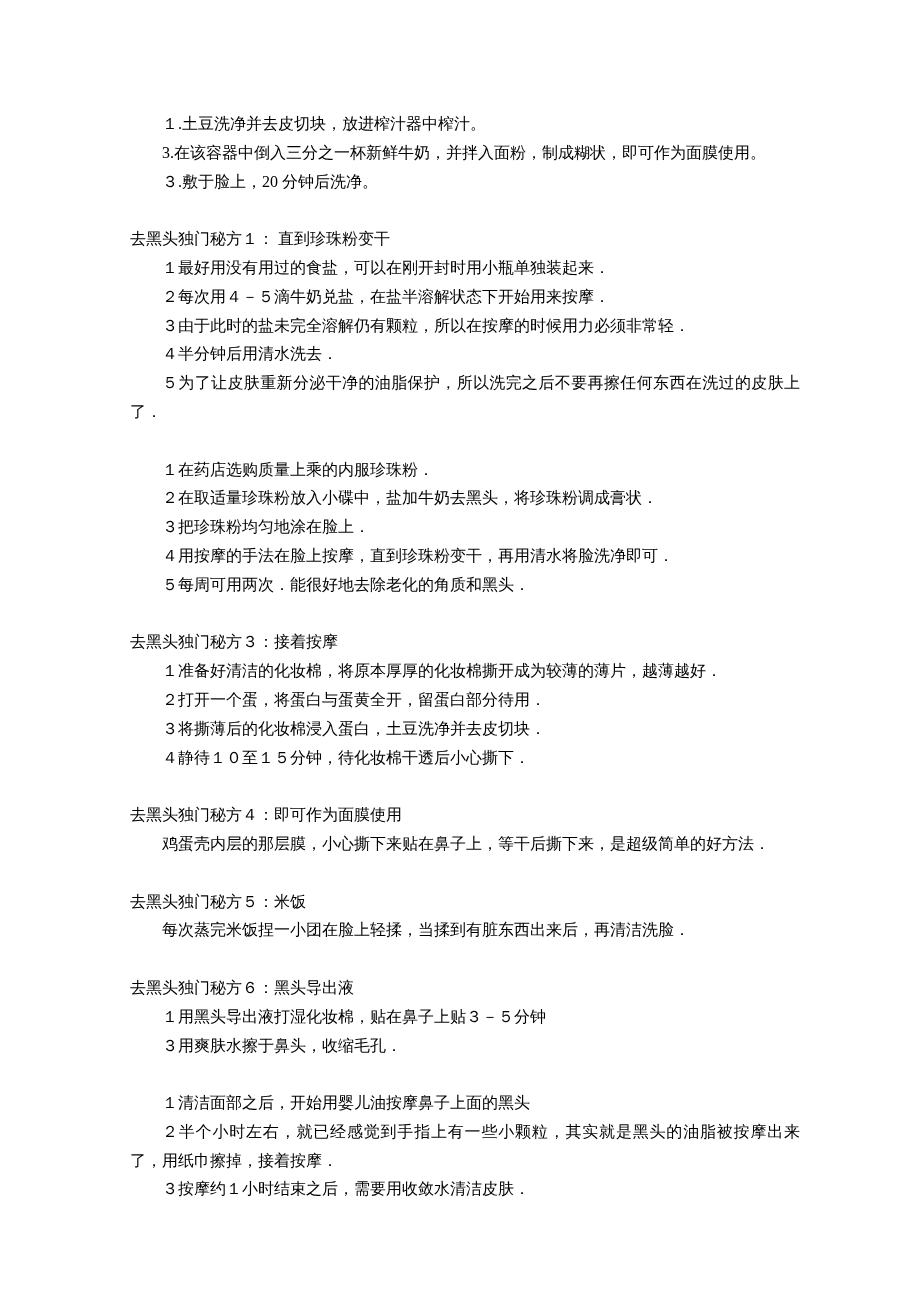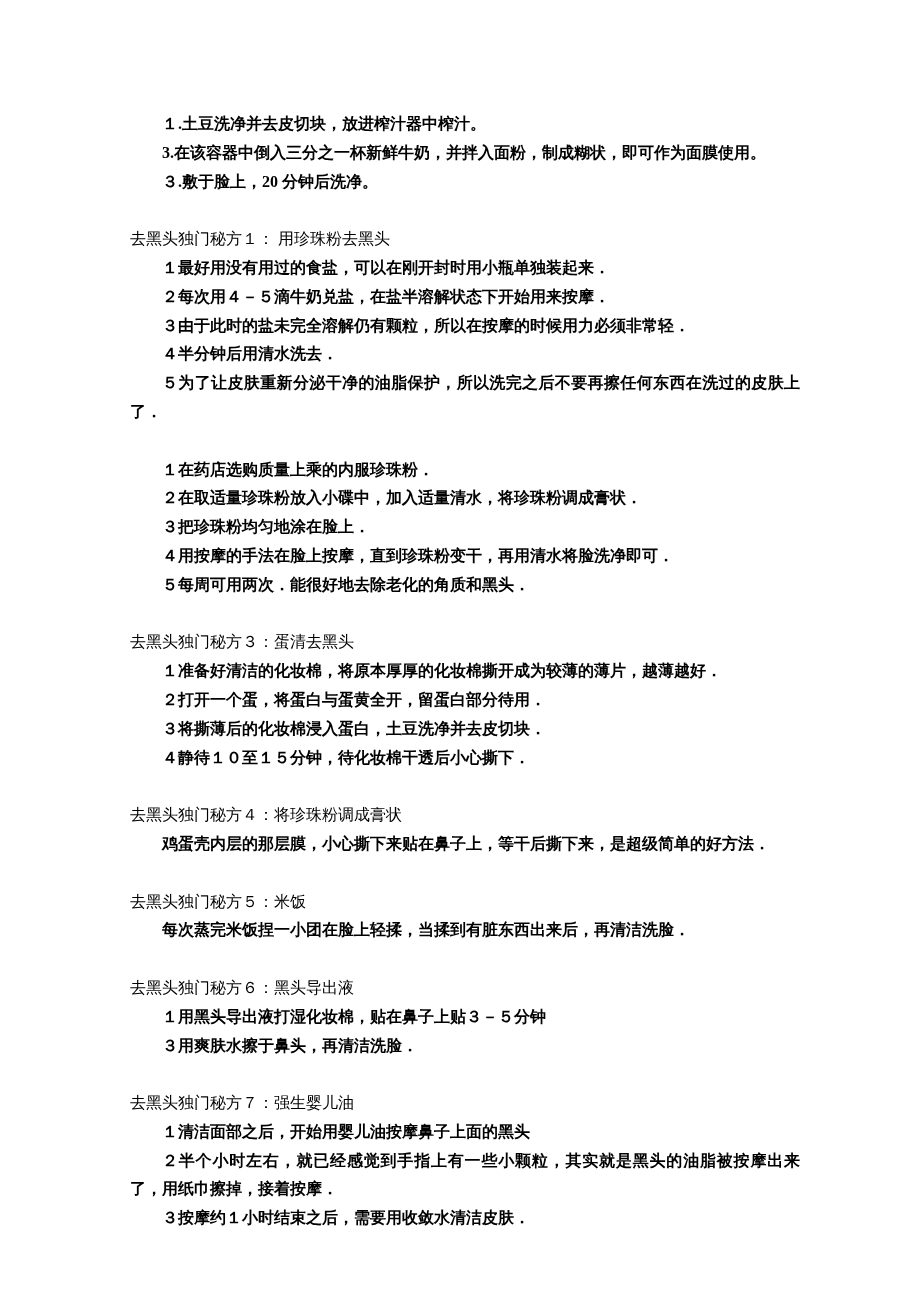--- a/index.html
+++ b/index.html
@@ -15,74 +15,73 @@
     width: 920px;
     min-height: 1302px;
     box-sizing: border-box;
     padding: 110px 120px 110px 130px;
   }
   .line {
     white-space: normal;
     word-break: break-all;
     text-align: justify;
   }
-  .indent1 { text-indent: 2em; font-weight: bold; }
+  .indent1 { text-indent: 2em; }
   .indent0 { text-indent: 0; }
   .spacer { height: 1.8em; }
 </style>
 </head>
 <body>
 
 <div class="page">
 
   <div class="line indent1">１.土豆洗净并去皮切块，放进榨汁器中榨汁。</div>
   <div class="line indent1">3.在该容器中倒入三分之一杯新鲜牛奶，并拌入面粉，制成糊状，即可作为面膜使用。</div>
   <div class="line indent1">３.敷于脸上，20 分钟后洗净。</div>
 
   <div class="spacer"></div>
 
-  <div class="line indent0">去黑头独门秘方１： 用珍珠粉去黑头</div>
+  <div class="line indent0">去黑头独门秘方１： 直到珍珠粉变干</div>
   <div class="line indent1">１最好用没有用过的食盐，可以在刚开封时用小瓶单独装起来．</div>
   <div class="line indent1">２每次用４－５滴牛奶兑盐，在盐半溶解状态下开始用来按摩．</div>
   <div class="line indent1">３由于此时的盐未完全溶解仍有颗粒，所以在按摩的时候用力必须非常轻．</div>
   <div class="line indent1">４半分钟后用清水洗去．</div>
   <div class="line indent1">５为了让皮肤重新分泌干净的油脂保护，所以洗完之后不要再擦任何东西在洗过的皮肤上了．</div>
 
   <div class="spacer"></div>
 
   <div class="line indent1">１在药店选购质量上乘的内服珍珠粉．</div>
-  <div class="line indent1">２在取适量珍珠粉放入小碟中，加入适量清水，将珍珠粉调成膏状．</div>
+  <div class="line indent1">２在取适量珍珠粉放入小碟中，盐加牛奶去黑头，将珍珠粉调成膏状．</div>
   <div class="line indent1">３把珍珠粉均匀地涂在脸上．</div>
   <div class="line indent1">４用按摩的手法在脸上按摩，直到珍珠粉变干，再用清水将脸洗净即可．</div>
   <div class="line indent1">５每周可用两次．能很好地去除老化的角质和黑头．</div>
 
   <div class="spacer"></div>
 
-  <div class="line indent0">去黑头独门秘方３：蛋清去黑头</div>
+  <div class="line indent0">去黑头独门秘方３：接着按摩</div>
   <div class="line indent1">１准备好清洁的化妆棉，将原本厚厚的化妆棉撕开成为较薄的薄片，越薄越好．</div>
   <div class="line indent1">２打开一个蛋，将蛋白与蛋黄全开，留蛋白部分待用．</div>
   <div class="line indent1">３将撕薄后的化妆棉浸入蛋白，土豆洗净并去皮切块．</div>
   <div class="line indent1">４静待１０至１５分钟，待化妆棉干透后小心撕下．</div>
 
   <div class="spacer"></div>
 
-  <div class="line indent0">去黑头独门秘方４：将珍珠粉调成膏状</div>
+  <div class="line indent0">去黑头独门秘方４：即可作为面膜使用</div>
   <div class="line indent1">鸡蛋壳内层的那层膜，小心撕下来贴在鼻子上，等干后撕下来，是超级简单的好方法．</div>
 
   <div class="spacer"></div>
 
   <div class="line indent0">去黑头独门秘方５：米饭</div>
   <div class="line indent1">每次蒸完米饭捏一小团在脸上轻揉，当揉到有脏东西出来后，再清洁洗脸．</div>
 
   <div class="spacer"></div>
 
   <div class="line indent0">去黑头独门秘方６：黑头导出液</div>
   <div class="line indent1">１用黑头导出液打湿化妆棉，贴在鼻子上贴３－５分钟</div>
-  <div class="line indent1">３用爽肤水擦于鼻头，再清洁洗脸．</div>
+  <div class="line indent1">３用爽肤水擦于鼻头，收缩毛孔．</div>
 
   <div class="spacer"></div>
 
-  <div class="line indent0">去黑头独门秘方７：强生婴儿油</div>
   <div class="line indent1">１清洁面部之后，开始用婴儿油按摩鼻子上面的黑头</div>
   <div class="line indent1">２半个小时左右，就已经感觉到手指上有一些小颗粒，其实就是黑头的油脂被按摩出来了，用纸巾擦掉，接着按摩．</div>
   <div class="line indent1">３按摩约１小时结束之后，需要用收敛水清洁皮肤．</div>
 
 </div>
 
 </body></html>

